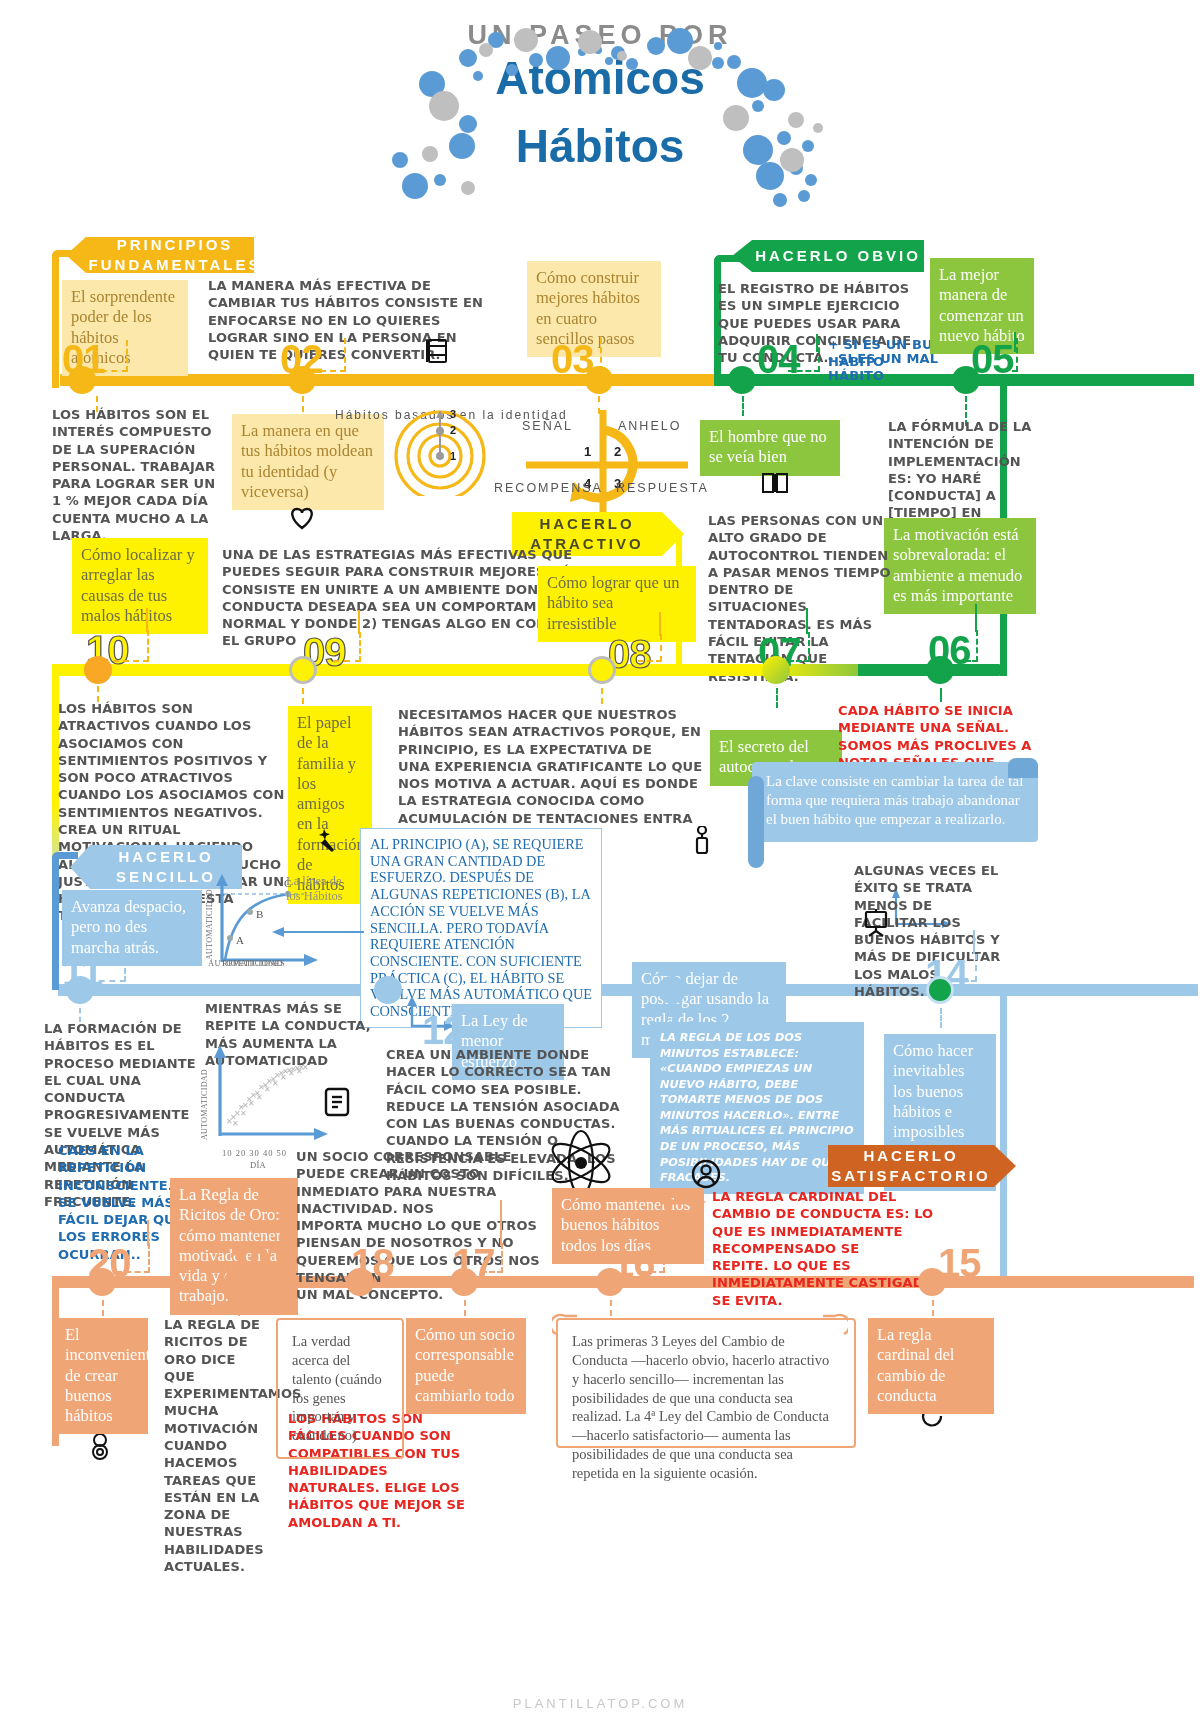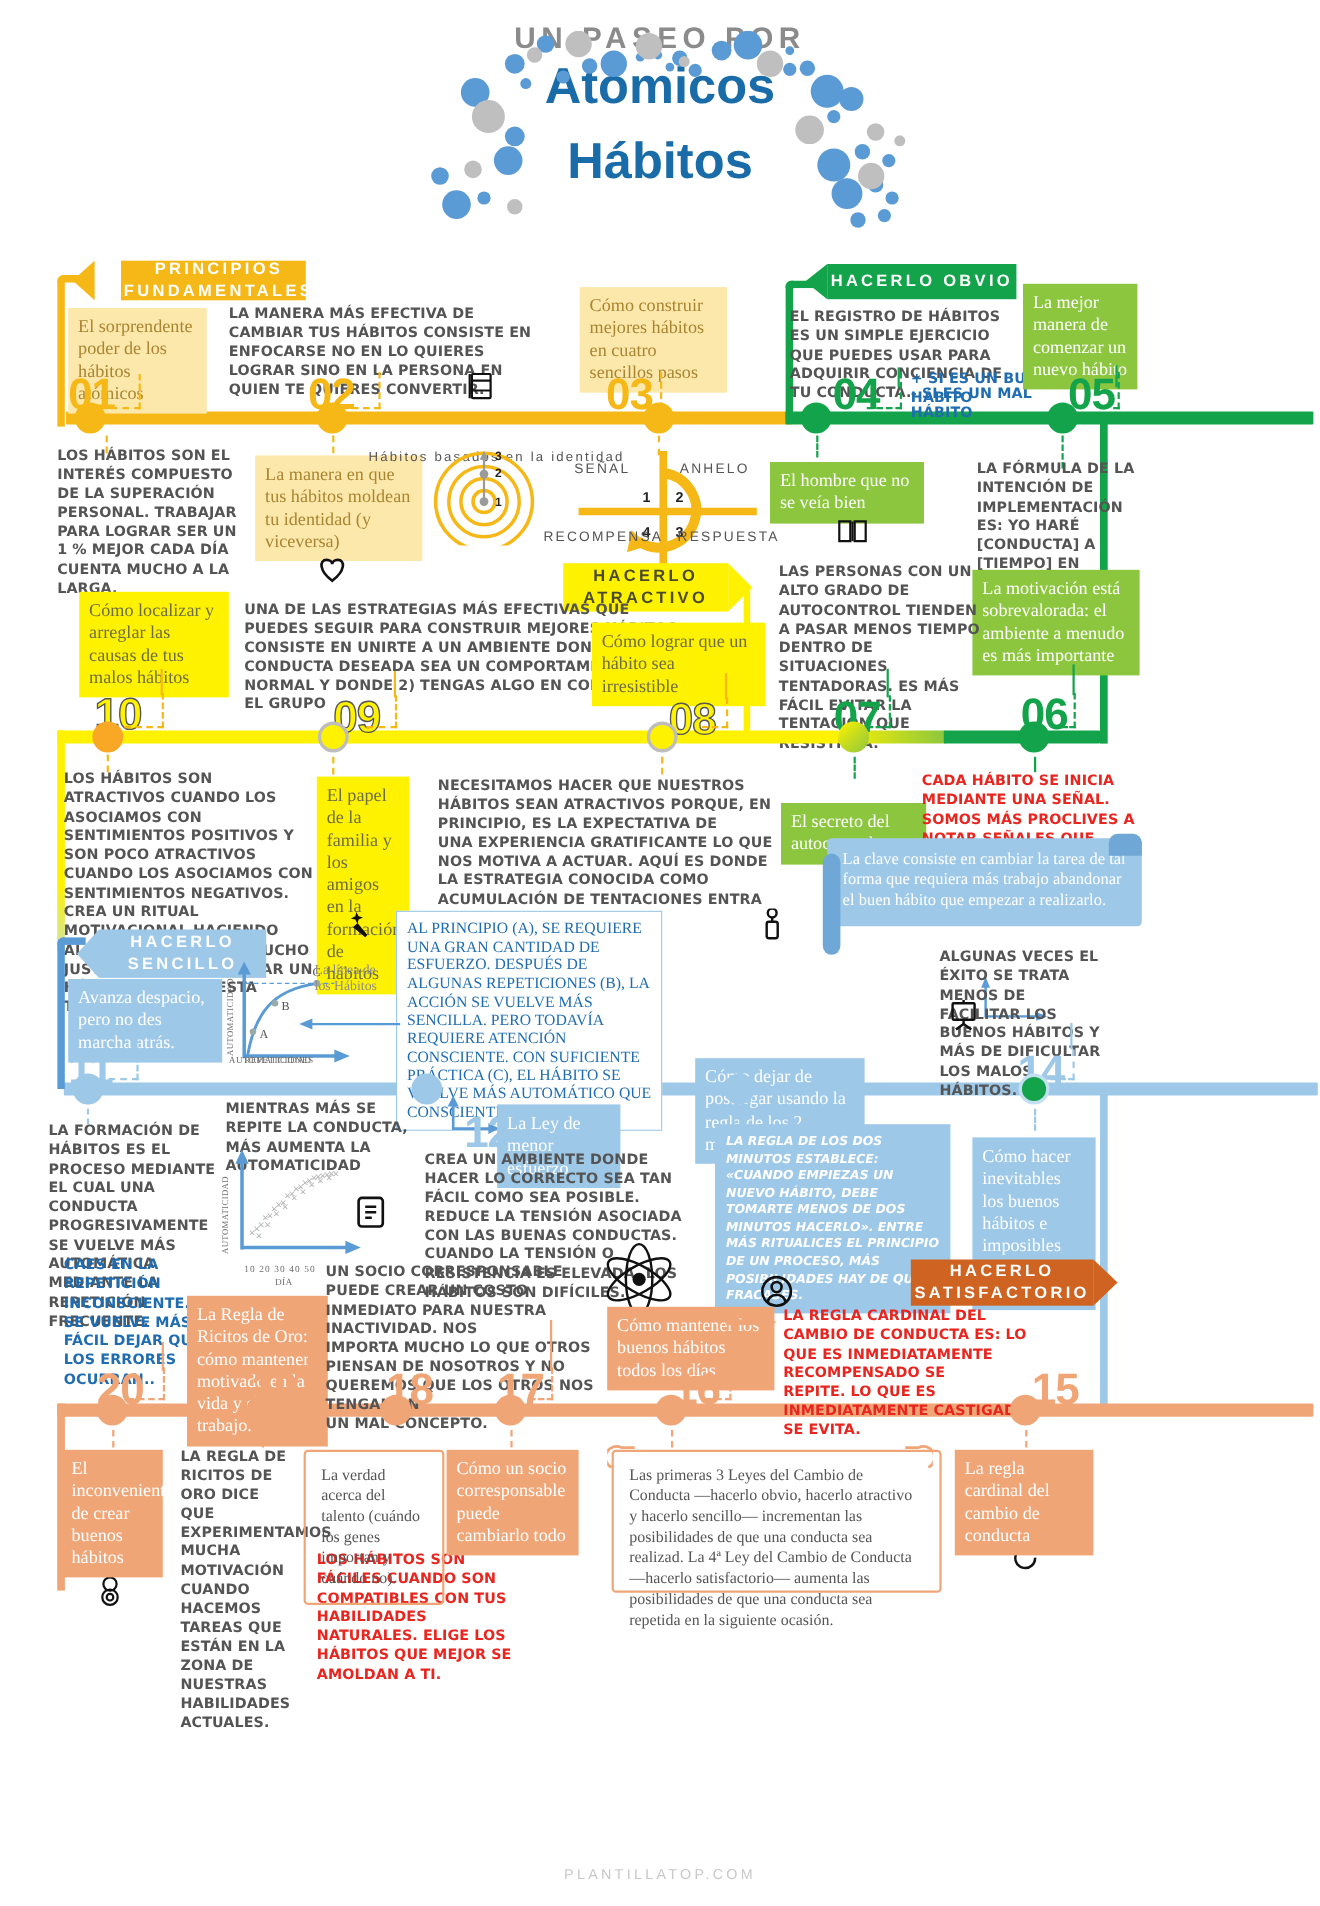--- a/index.html
+++ b/index.html
@@ -50,21 +50,21 @@
     font-size:11.3px; line-height:1.38; padding:8px 10px;
   }
 
   
   .banner {
     font-family:"Liberation Sans", sans-serif; font-weight:bold;
     letter-spacing:3px; font-size:15px; color:#fff;
     display:flex; align-items:center; justify-content:center;
     text-align:center; line-height:1.35;
   }
-  .banner.amber  { background:#f5b816;margin-left:24px; }
+  .banner.amber  { background:#f5b816; }
   .banner.green  { background:#13a34a; }
   .banner.yellow { background:#fff200; color:#4a4a2a; }
   .banner.blue   { background:#9ec8e8; }
   .banner.orange { background:#cf6321; }
 
   
   .num {
     font-family:"Liberation Sans", sans-serif; font-weight:bold;
     font-size:40px; letter-spacing:-1px;
   }

